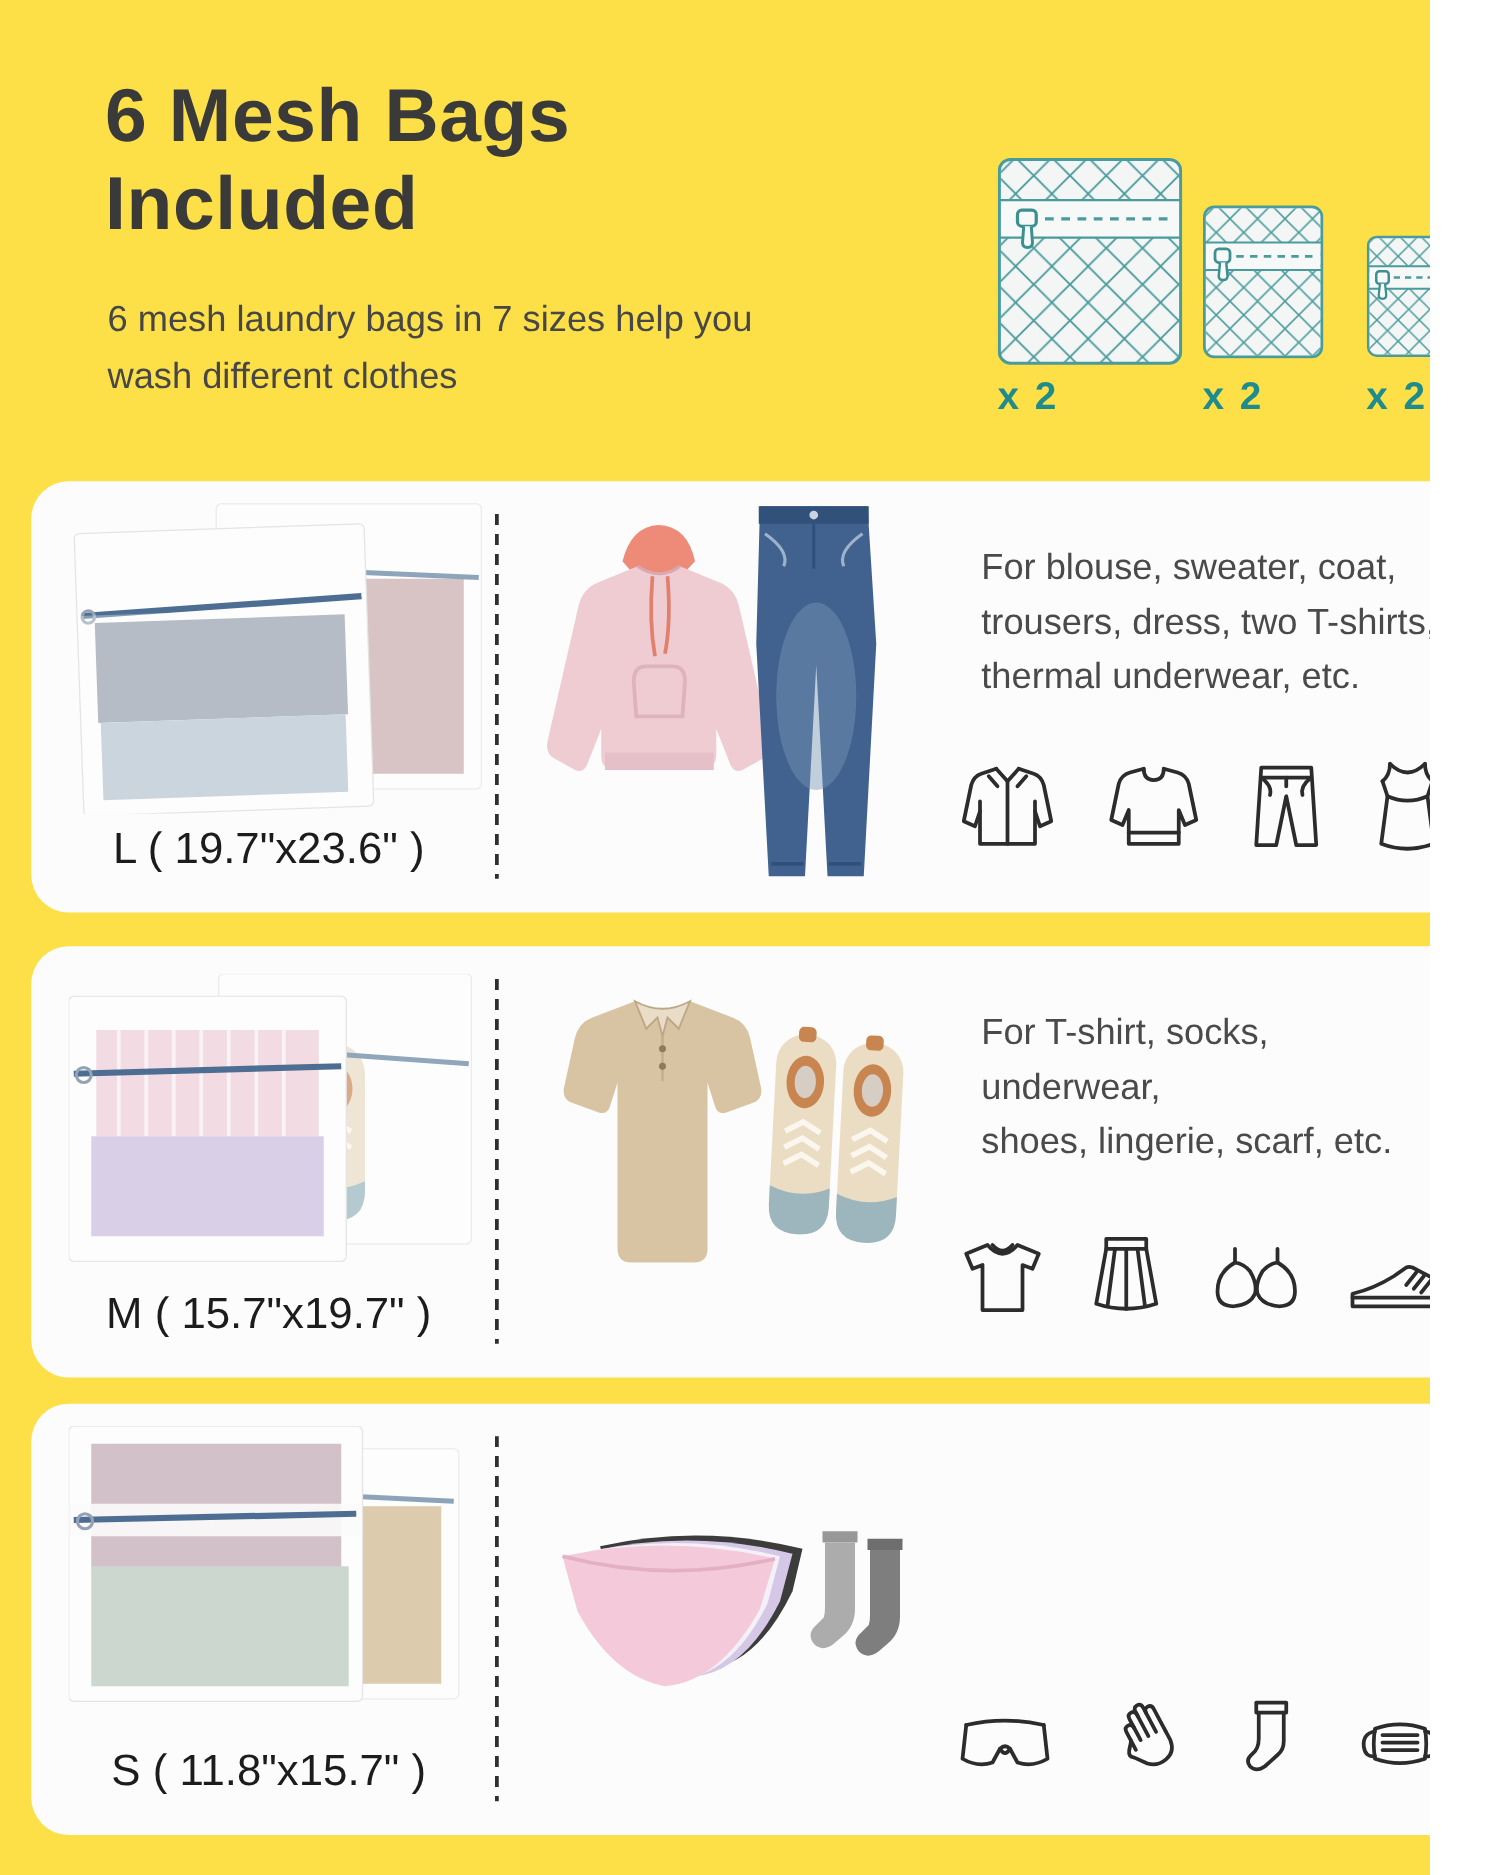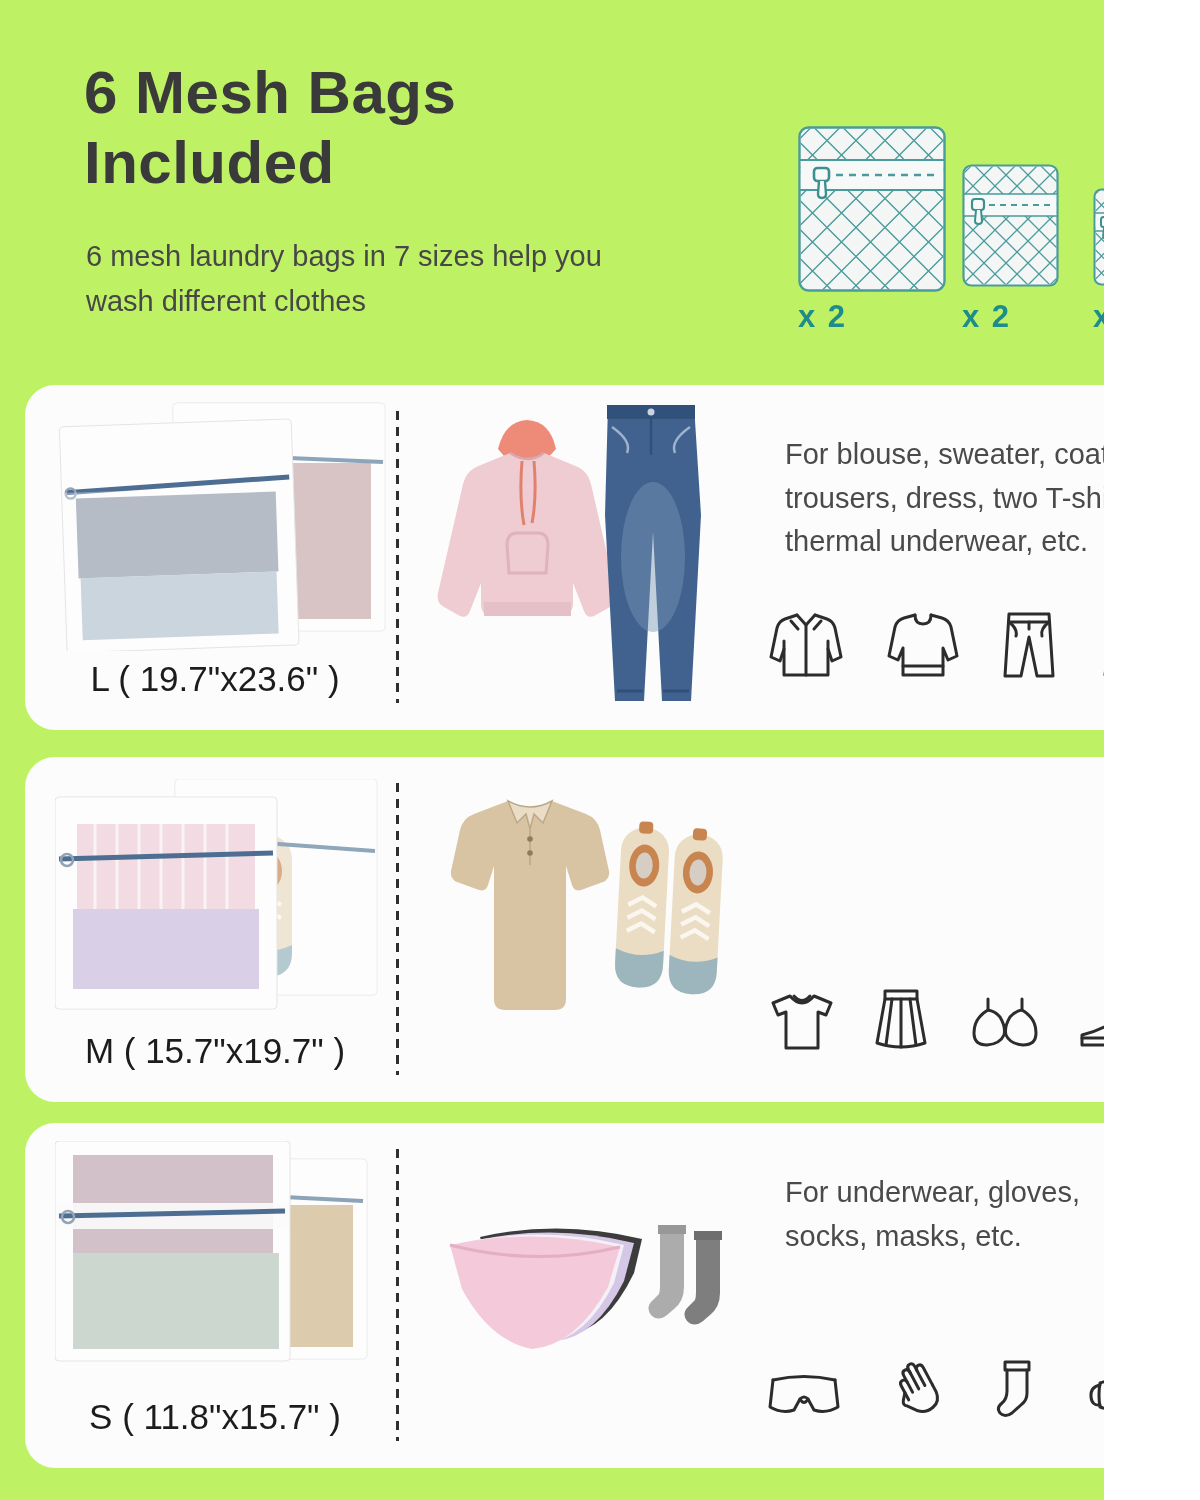--- a/index.html
+++ b/index.html
@@ -1,17 +1,17 @@
 <!DOCTYPE html>
 <html><head>
 <meta charset="utf-8">
 <style>
   html,body{margin:0;padding:0;}
-  .page{position:relative;width:1104px;height:1500px;background:#bef264;
-    font-family:"Liberation Sans",sans-serif;overflow:hidden;}
+  .page{position:relative;width:1104px;height:1500px;background:#fde047;
+    font-family:"Liberation Sans",sans-serif;overflow:hidden;padding-left:40px;}
   .title{position:absolute;left:84px;top:58px;font-size:60px;line-height:1.16;
     font-weight:700;color:#3a3a3a;white-space:pre-line;letter-spacing:.5px;margin:0;}
   .subtitle{position:absolute;left:86px;top:234px;font-size:29px;line-height:1.55;
     color:#474747;white-space:pre-line;margin:0;}
   .bagwrap{position:absolute;}
   .x2{position:absolute;top:299px;text-align:left;font-size:31px;font-weight:700;
     color:#1e8b8d;letter-spacing:2px;}
   .card{position:absolute;left:25px;width:1151px;height:345px;background:#fcfcfc;
     border-radius:30px;}
   .leftphoto{position:absolute;left:30px;top:16px;}
@@ -244,20 +244,22 @@
             <ellipse cx="286" cy="102" rx="15" ry="21" fill="#c8854f"></ellipse>
             <ellipse cx="286" cy="102" rx="8.5" ry="13" fill="#d6cdc4"></ellipse>
             <path d="M272 142 L286 134 L300 142" stroke="#fbf7ef" stroke-width="4.5" fill="none"></path>
             <path d="M272 155 L286 147 L300 155" stroke="#fbf7ef" stroke-width="4.5" fill="none"></path>
             <path d="M272 168 L286 160 L300 168" stroke="#fbf7ef" stroke-width="4.5" fill="none"></path>
             <path d="M262 186 Q286 197 310 186 L310 201 Q310 224 286 224 Q262 224 262 201 Z" fill="#9db6bd"></path>
           </g>
         </g>
       </svg>
     </div>
+    <p class="desc">For T-shirt, socks, underwear,
+shoes, lingerie, scarf, etc.</p>
     <div class="iconrow">
       <span class="gicon">
         <svg width="70" height="62" viewBox="0 0 70 62">
           <path d="M23 5 L6 12 L11 24 L19 21 L19 57 L51 57 L51 21 L59 24 L64 12 L47 5 Q41 12 35 12 Q29 12 23 5 Z"></path>
           <path d="M27 5 Q35 14 43 5"></path>
         </svg>
       </span>
       <span class="gicon">
         <svg width="62" height="66" viewBox="0 0 62 66">
           <path d="M15 4 L47 4 L47 12 L15 12 Z"></path>
@@ -323,22 +325,20 @@
             <rect x="248" y="90" width="28" height="9" fill="#989898"></rect>
             <path d="M250 99 L274 99 L274 152 Q274 166 264 174 L257 180 Q248 187 241 180 Q235 172 243 165 L249 159 Q250 156 250 151 Z" fill="#acacac"></path>
           </g>
           <g>
             <rect x="284" y="96" width="28" height="9" fill="#6e6e6e"></rect>
             <path d="M286 105 L310 105 L310 158 Q310 172 300 180 L293 186 Q284 193 277 186 Q271 178 279 171 L285 165 Q286 162 286 157 Z" fill="#7e7e7e"></path>
           </g>
         </g>
       </svg>
     </div>
-    <p class="desc">For underwear, gloves,
-socks, masks, etc.</p>
     <div class="iconrow">
       <span class="gicon">
         <svg width="74" height="48" viewBox="0 0 74 48">
           <path d="M6 9 Q37 2 68 9"></path>
           <path d="M6 9 L3 36 Q15 43 27 39 L33 28 Q37 24 41 28 L47 39 Q59 43 71 36 L68 9"></path>
           <path d="M33 28 Q37 35 41 28"></path>
         </svg>
       </span>
       <span class="gicon">
         <svg width="58" height="62" viewBox="0 0 58 62">

